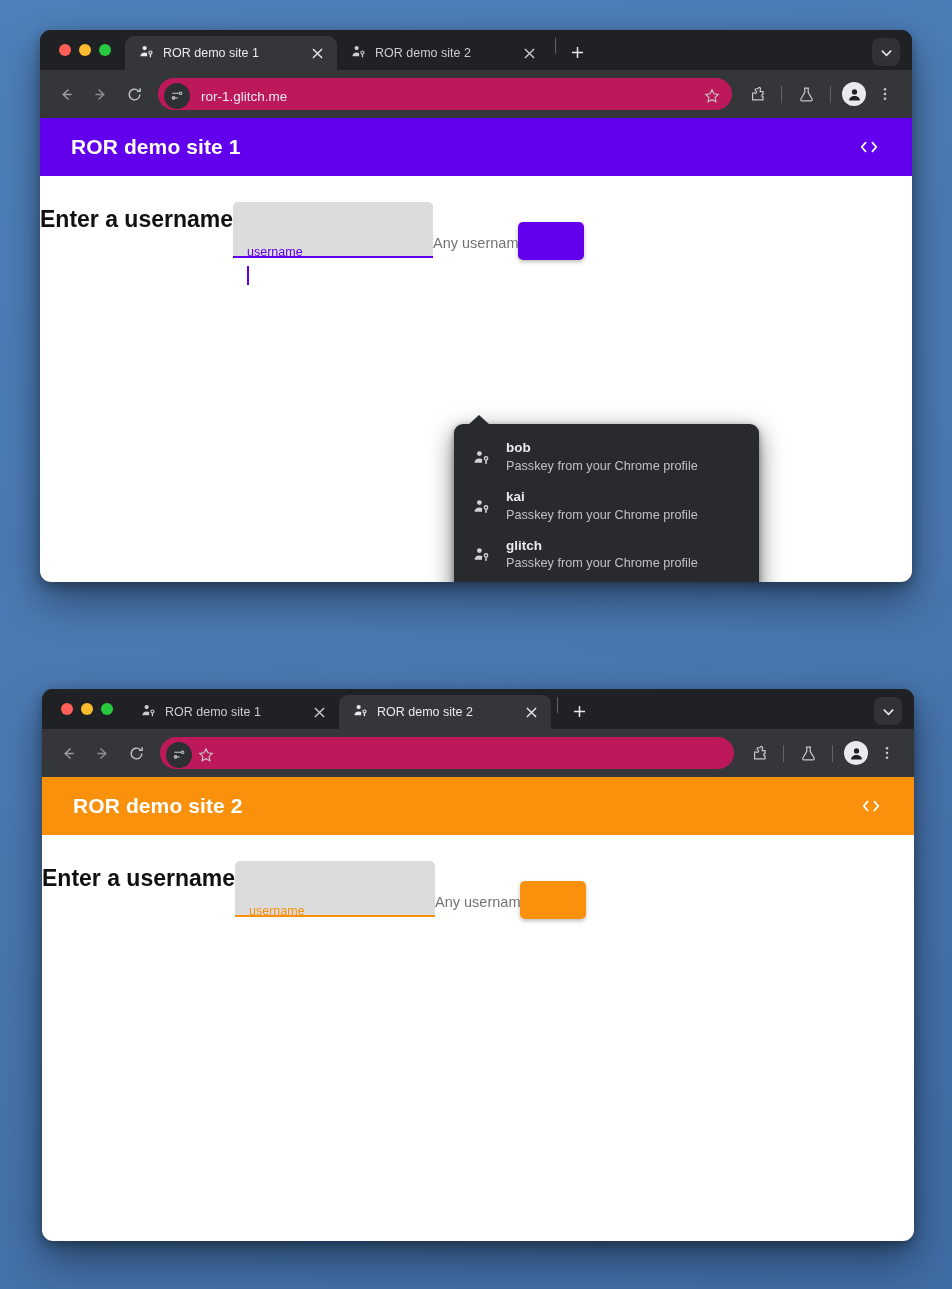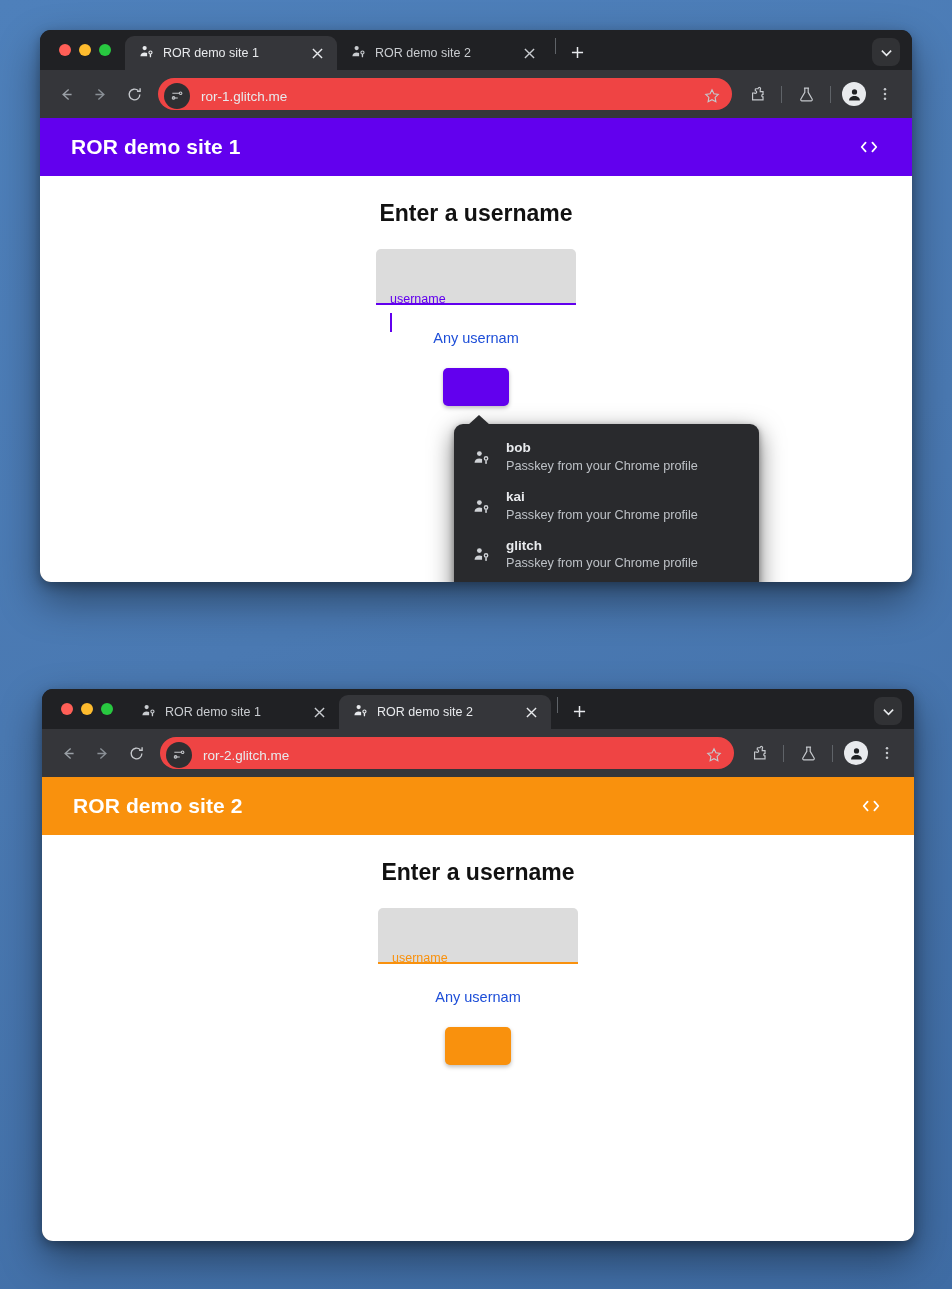--- a/index.html
+++ b/index.html
@@ -118,21 +118,21 @@
   }
   .nav-btn {
     width: 32px; height: 32px;
     display: flex; align-items: center; justify-content: center;
     border-radius: 50%;
     flex: 0 0 auto;
   }
   .omnibox {
     flex: 1 1 auto;
     height: 32px;
-    background: #ef4444;
+    background: #be185d;
     border-radius: 16px;
     display: flex;
     align-items: center;
     margin: 0 8px 0 6px;
     padding: 4px 6px 0 4px;
     min-width: 0;
   }
   .site-settings-btn {
     width: 26px; height: 26px;
     border-radius: 50%;
@@ -195,21 +195,21 @@
     font-size: 21px;
     font-weight: bold;
     color: #ffffff;
     letter-spacing: 0.1px;
   }
   .code-icon { display: flex; align-items: center; }
 
   .page-body {
     padding-top: 24px;
     display: flex;
-    flex-direction: column;
+    flex-direction: row;
     align-items: center;
   }
   .page-heading {
     font-size: 23px;
     font-weight: bold;
     color: #111111;
     margin-bottom: 22px;
   }
 
   
@@ -234,21 +234,21 @@
     margin-top: 6px;
   }
   .tf-underline {
     position: absolute;
     left: 0; right: 0; bottom: 0;
     height: 2.4px;
   }
 
   .helper-text {
     font-size: 14.5px;
-    color: #1d4ed8;
+    color: #737373;
     margin-top: 25px;
   }
   .cta-button {
     margin-top: 22px;
     min-width: 66px;
     height: 38px;
     border-radius: 5px;
     border: none;
     color: #ffffff;
     font-size: 14px;
@@ -591,21 +591,20 @@
       </div>
 
       <div class="omnibox">
         <div class="site-settings-btn">
           <svg width="14" height="14" viewBox="0 0 18 18" stroke="#c5c8cc" stroke-width="1.3" fill="none">
               <path d="M3 5.5h9M3 11.5h7"></path>
               <circle cx="13.6" cy="5.5" r="1.7"></circle>
               <circle cx="4.6" cy="11.5" r="1.7"></circle>
             </svg>
         </div>
-        <span class="omnibox-url" title="ror-2.glitch.me">ror-2.glitch.me</span>
         <span class="star-btn">
           <svg width="16" height="16" viewBox="0 0 20 20" stroke="#c5c8cc" stroke-width="1.4" fill="none">
               <path d="M10 2.2l2.4 5 5.4.7-3.9 3.8.95 5.4L10 14.6l-4.85 2.5.95-5.4L2.2 7.9l5.4-.7z"></path>
             </svg>
         </span>
       </div>
 
       <div class="tb-icon">
         <svg width="17" height="17" viewBox="0 0 20 20" stroke="#c5c8cc" stroke-width="1.4" fill="none">
             <path d="M7.4 3.2h3.2a1.5 1.5 0 1 1 2.6 1.05V6.6h3.3v3.3a1.5 1.5 0 1 0 0 3v3.5h-3.6"></path>

